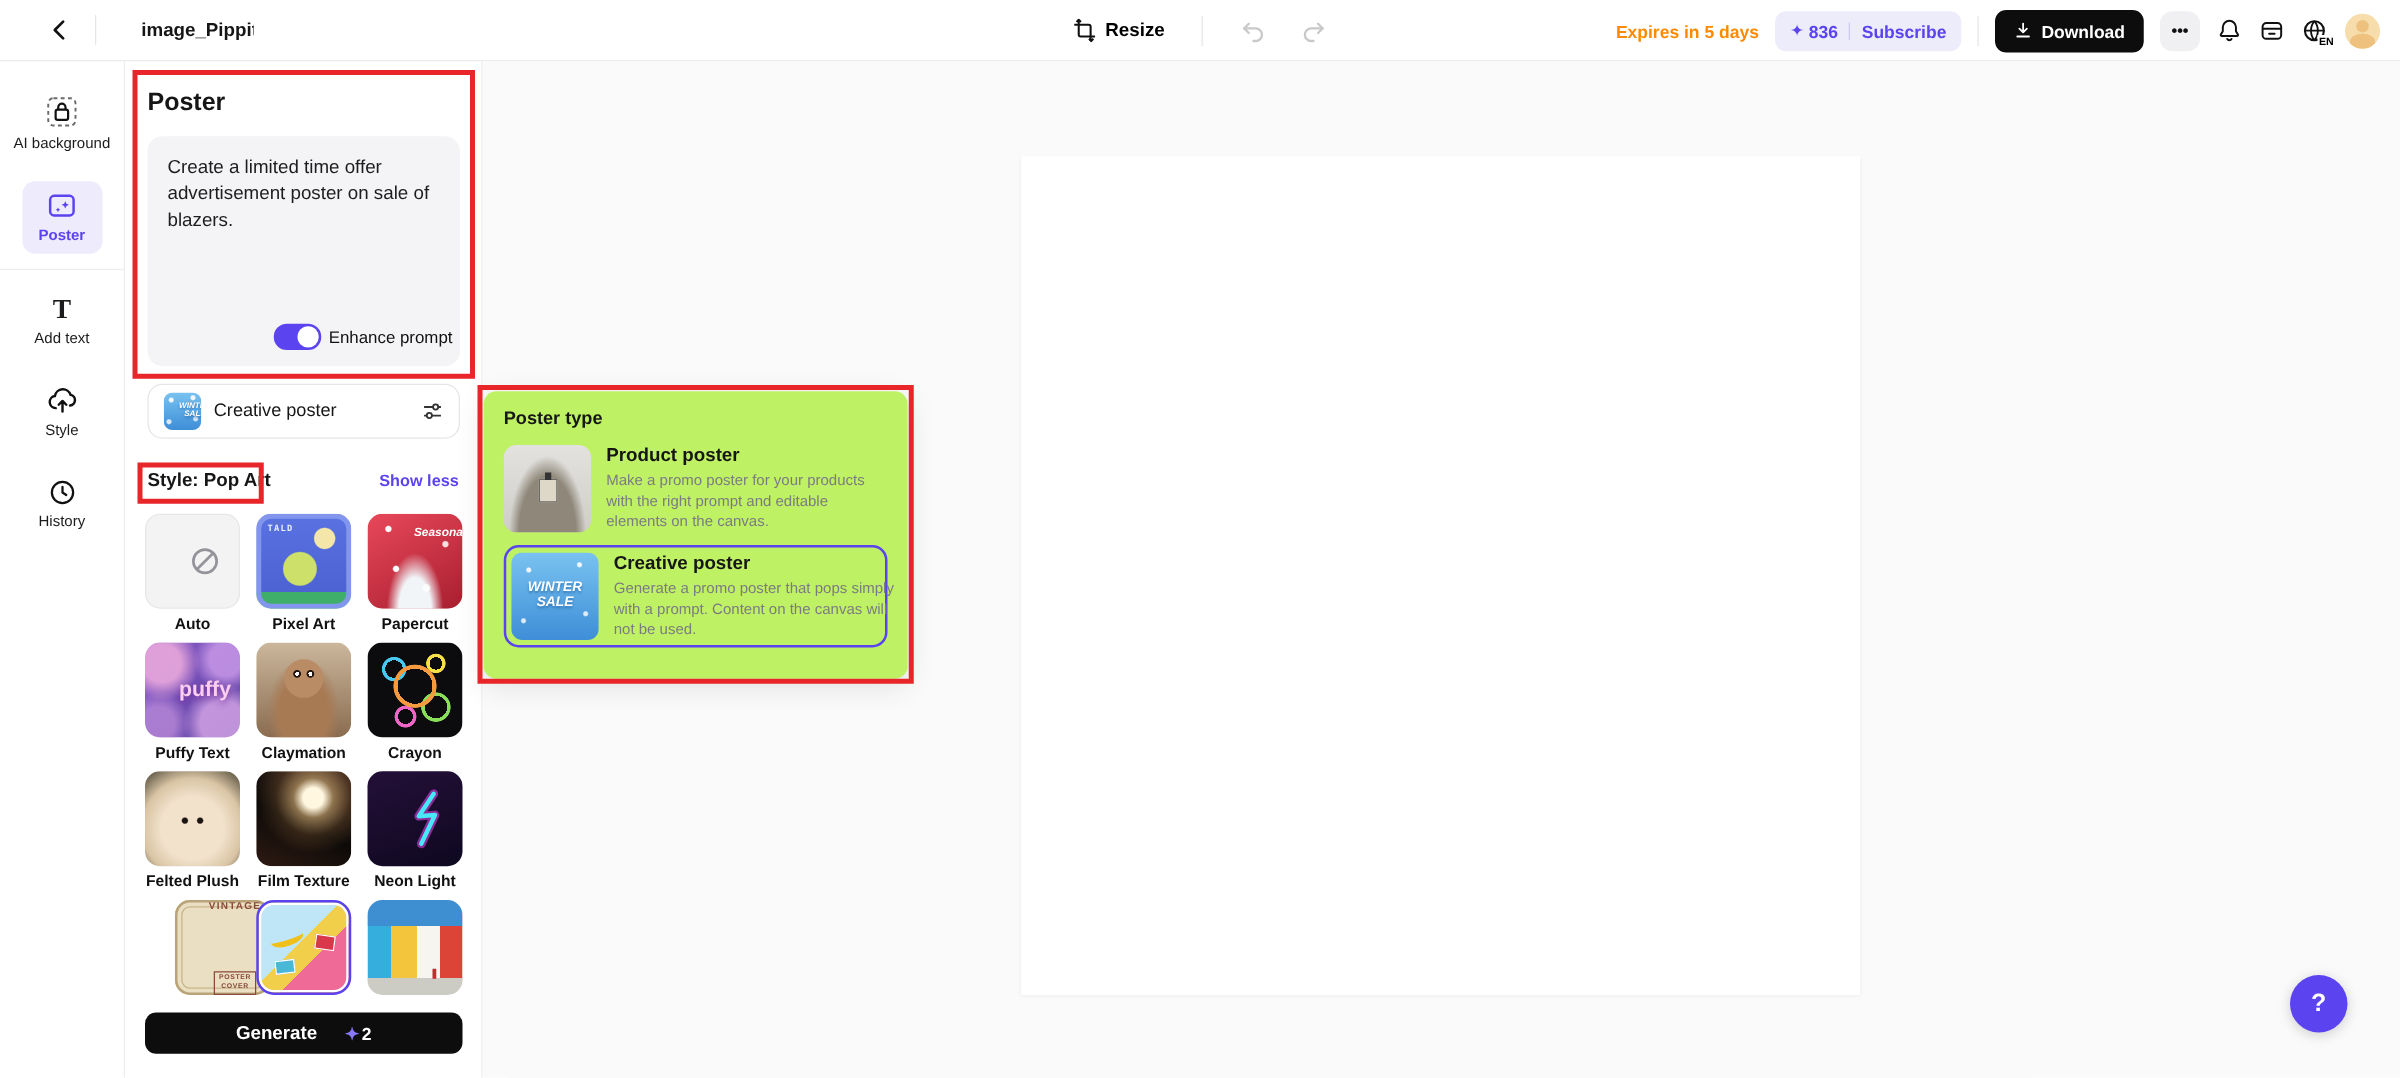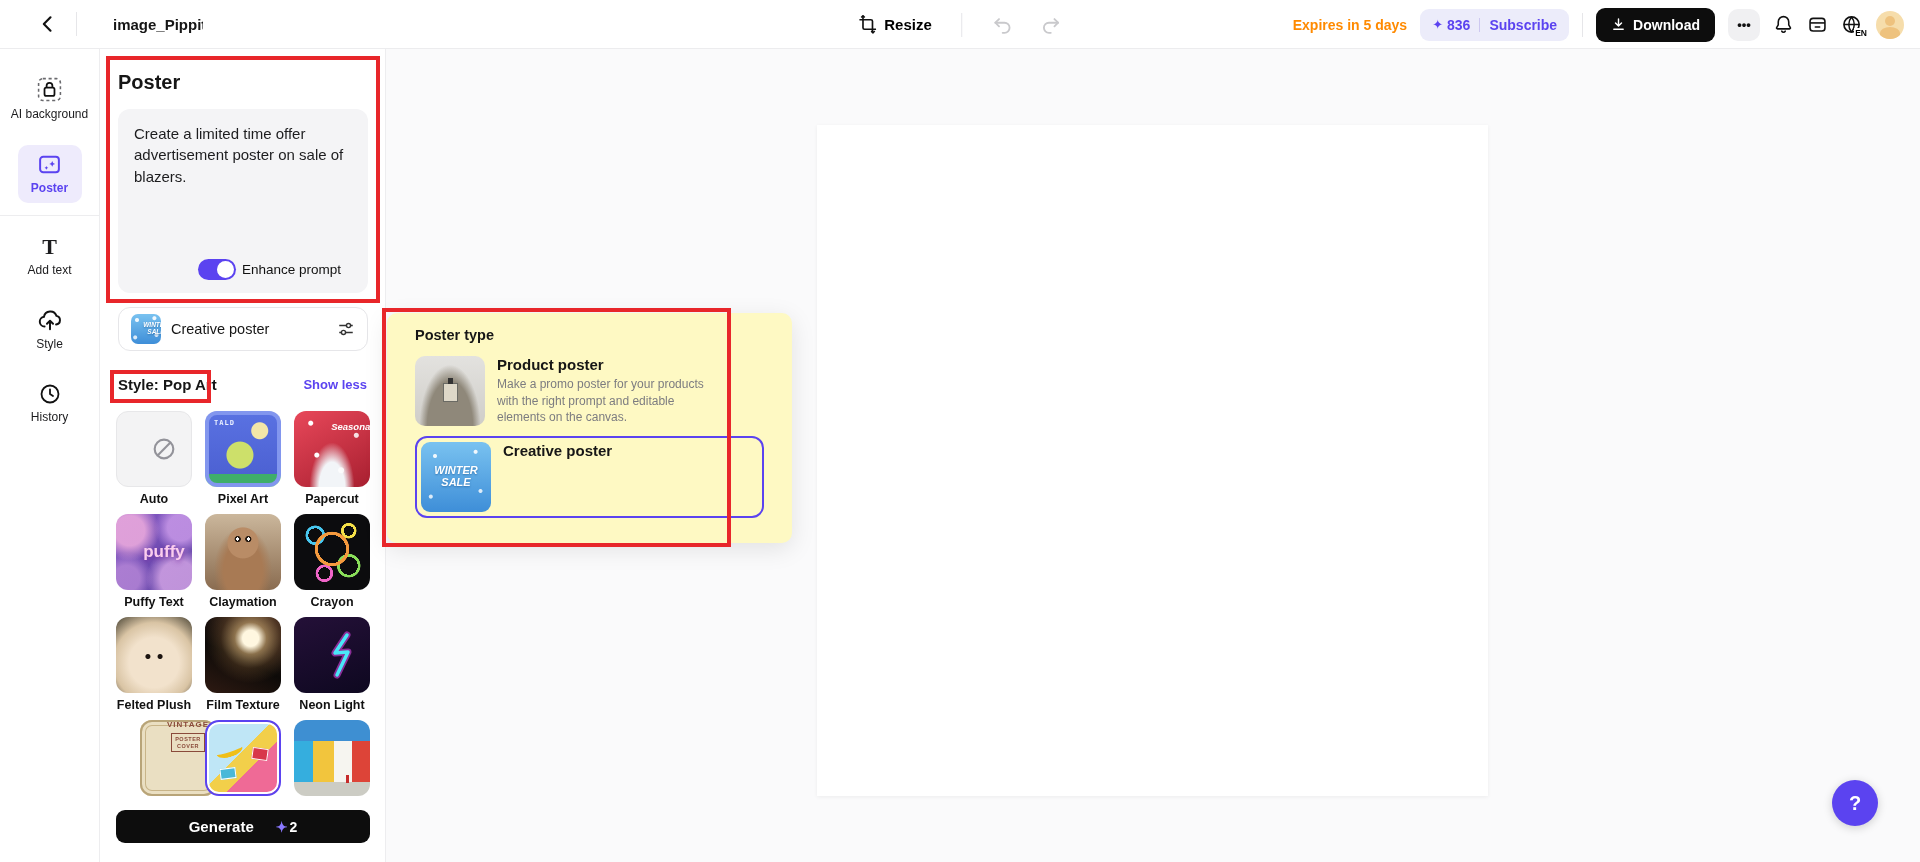--- a/index.html
+++ b/index.html
@@ -49,21 +49,21 @@
   .sb-div { width:100%; height:1px; background:#ededef; margin:12px 0; }
   .sb-gap { height:16px; }
   .ttxt { font-family:"Liberation Serif","DejaVu Serif",serif; font-size:22px; font-weight:700; line-height:24px; }
 
   
   .panel { position:absolute; left:100px; top:49px; bottom:0; width:286px; background:#fff;
     border-right:1px solid #ededef; z-index:10; }
   .lp-title { position:absolute; left:18px; top:22px; font-size:20px; font-weight:700; }
   .prompt-box { position:absolute; left:18px; top:60px; width:250px; height:184px; background:#f4f4f6;
     border-radius:12px; padding:14px 16px; font-size:15px; line-height:1.42; color:#1d1d1f; cursor:text; }
-  .enh-row { position:absolute; right:27px; bottom:13px; display:flex; align-items:center; gap:6px;margin-left:48px; }
+  .enh-row { position:absolute; right:6px; bottom:13px; display:flex; align-items:center; gap:6px;margin-left:48px; }
   .toggle { width:38px; height:21px; border-radius:11px; background:#5B43F0; position:relative; cursor:pointer; }
   .toggle .knob { position:absolute; right:2px; top:2px; width:17px; height:17px; border-radius:50%; background:#fff; }
   .enh-label { font-size:13.5px; color:#111; }
 
   .selector { position:absolute; left:18px; top:258px; width:250px; height:44px; border:1px solid #e6e6e9;
     border-radius:12px; display:flex; align-items:center; gap:10px; padding:0 12px; cursor:pointer; background:#fff; }
   .selector-label { flex:1; font-size:14.5px; font-weight:500; }
 
   .style-row { position:absolute; left:18px; right:18px; top:327px; display:flex; align-items:center; justify-content:space-between; }
   .style-heading { font-size:15px; font-weight:700; }
@@ -125,21 +125,21 @@
   .t-plush { background:
       radial-gradient(circle at 42% 52%, #1c1410 0 2px, rgba(0,0,0,0) 3px),
       radial-gradient(circle at 58% 52%, #1c1410 0 2px, rgba(0,0,0,0) 3px),
       radial-gradient(circle at 50% 60%, #f2e2cc 0 25px, #d9c4a4 40px, rgba(0,0,0,0) 55px),
       linear-gradient(180deg,#6a614e,#4c4436); }
   .t-film { background:
       radial-gradient(circle at 60% 28%, #fff7e0 0 8px, rgba(255,210,140,.5) 16px, rgba(255,180,100,.15) 30px, rgba(0,0,0,0) 45px),
       linear-gradient(205deg,#33211a,#0d0a08 55%,#2e1a12); }
   .t-neon { background:linear-gradient(160deg,#241038,#0e0820); display:flex; align-items:center; justify-content:center; }
   .t-vintage { background:#eadfc2; box-shadow:inset 0 0 0 2px #b8a478, inset 0 0 0 5px #eadfc2, inset 0 0 0 6px #c8b488;
-    display:flex; flex-direction:column; align-items:center; justify-content:flex-start; gap:4px;margin-left:48px; }
+    display:flex; flex-direction:column; align-items:center; justify-content:space-between; gap:4px;margin-left:48px; }
   .vin-title { font-size:8px; font-weight:800; letter-spacing:1px; color:#8a4a3a; }
   .vin-box { border:1px solid #8a4a3a; padding:1.5px 3px; text-align:center; font-size:5.5px; font-weight:700;
     color:#8a4a3a; line-height:1.3; letter-spacing:.5px; }
   .t-popart { background:
       linear-gradient(135deg, #bfe6f6 0 45%, rgba(0,0,0,0) 45%),
       linear-gradient(315deg, #ef6a96 0 38%, rgba(0,0,0,0) 38%),
       #f2cf4a; }
   .banana { position:absolute; left:9px; top:22px; width:27px; height:13px; border-bottom:5px solid #f0bf18;
     border-radius:50%; transform:rotate(-18deg); }
   .book1 { position:absolute; right:11px; top:26px; width:16px; height:12px; background:#d8384a;
@@ -160,22 +160,22 @@
     display:flex; flex-direction:column; align-items:center; justify-content:center; line-height:1.05; }
   .winter-txt { color:#fff; font-weight:800; font-style:italic; text-shadow:0 1px 2px rgba(20,80,140,.55); }
   .t-product { background:
       radial-gradient(ellipse at 50% 102%, #8f887a 0 46%, rgba(0,0,0,0) 62%),
       linear-gradient(180deg,#e3e2df,#cfcdc8);
     display:flex; align-items:center; justify-content:center; }
   .bottle { width:15px; height:19px; background:#ded8c8; border:1px solid #6a6a64; position:relative; margin-top:2px; }
   .bottle::after { content:""; position:absolute; left:4px; top:-6px; width:5px; height:6px; background:#333; }
 
   
-  .ptype { position:absolute; left:387px; top:313px; width:405px; height:230px; background:#fef9c3; border-radius:10px;
-    box-shadow:0 6px 24px rgba(0,0,0,.10); padding:14px 28px; z-index:15; }
+  .ptype { position:absolute; left:387px; top:313px; width:339px; height:230px; background:#bef264; border-radius:10px;
+    box-shadow:0 6px 24px rgba(0,0,0,.10); padding:14px 16px; z-index:15; }
   .ptype-title { font-size:14.5px; font-weight:700; }
   .opt { display:flex; gap:12px; margin-top:13px; align-items:flex-start; cursor:pointer; }
   .opt .thumb { width:70px; height:70px; border-radius:10px; position:relative; overflow:hidden; flex:none; }
   .opt-name { font-size:15px; font-weight:700; margin-bottom:3px; }
   .opt-desc { font-size:12px; color:#7c7c80; line-height:1.38; width:226px; }
   .opt.selected { border:2px solid #5B43F0; border-radius:12px; padding:4px; margin-top:10px; }
   .opt.selected .thumb { width:70px; height:70px; border-radius:9px; }
 
   
   .ann { position:absolute; border:4px solid #E8262A; z-index:40; pointer-events:none; }
@@ -440,20 +440,21 @@
     </div>
   </div>
 
   <div class="opt selected">
     <div class="thumb t-winter">
       <span class="winter-txt" style="font-size:11px">WINTER</span>
       <span class="winter-txt" style="font-size:11px">SALE</span>
     </div>
     <div class="opt-text">
       <div class="opt-name">Creative poster</div>
+      <div class="opt-desc">Generate a promo poster that pops simply with a prompt. Content on the canvas will not be used.</div>
     </div>
   </div>
 </div>
 
 <div class="ann ann1"></div>
 <div class="ann ann2"></div>
 <div class="ann ann3"></div>
 
 <button class="help">?</button>
 

